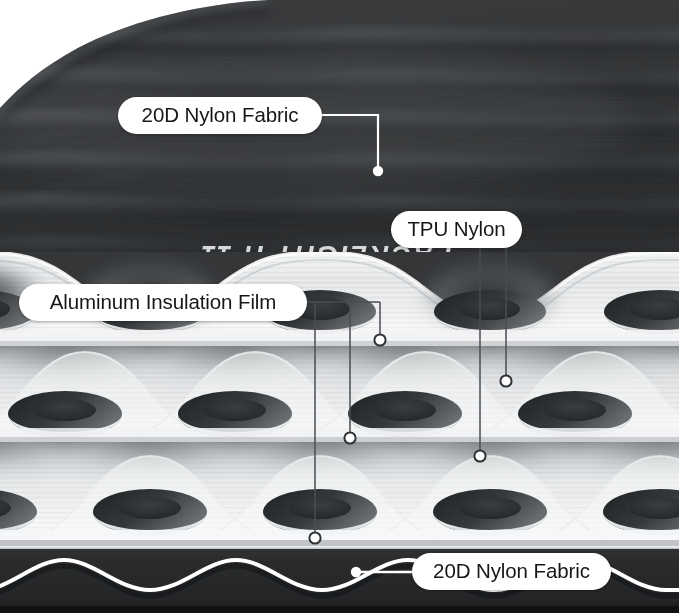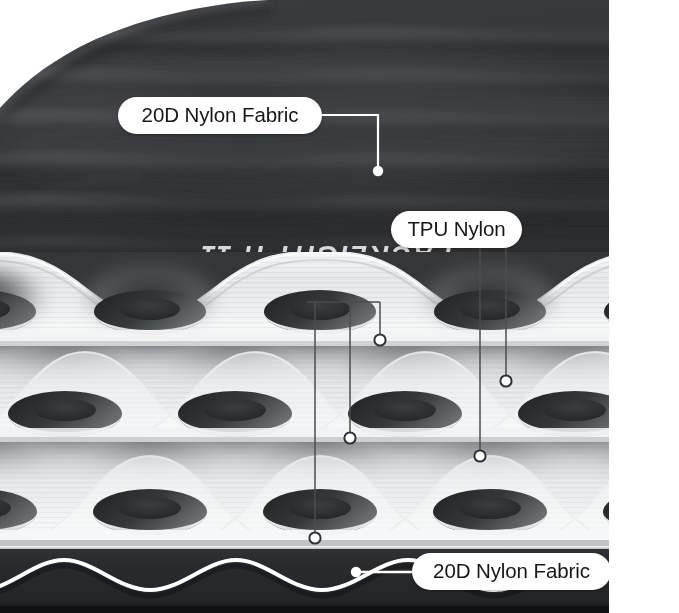--- a/index.html
+++ b/index.html
@@ -3,21 +3,21 @@
 <meta charset="utf-8">
 <title>Sleeping Pad Layer Construction Infographic</title>
 <style>
   html,body{margin:0;padding:0;background:#ffffff;}
   body{
     font-family:"Liberation Sans","DejaVu Sans",sans-serif;
     -webkit-font-smoothing:antialiased;
   }
   #stage{
     position:relative;
-    width:609px;
+    width:679px;
     height:613px;
     overflow:hidden;
     background:#ffffff;
   }
   #artboard{position:absolute;inset:0;}
   svg.layer-art{position:absolute;left:0;top:0;width:679px;height:613px;display:block;}
 
   
   .callout{
     position:absolute;
@@ -443,19 +443,22 @@
     </svg>
 
     <div class="callout" id="callout-nylon-top">
       <span class="callout-label">20D Nylon Fabric</span>
     </div>
 
     <div class="callout" id="callout-tpu">
       <span class="callout-label">TPU Nylon</span>
     </div>
 
+    <div class="callout" id="callout-aluminum">
+      <span class="callout-label">Aluminum Insulation Film</span>
+    </div>
 
     <div class="callout" id="callout-nylon-bottom">
       <span class="callout-label">20D Nylon Fabric</span>
     </div>
 
   </div>
 </div>
 
 </body></html>

